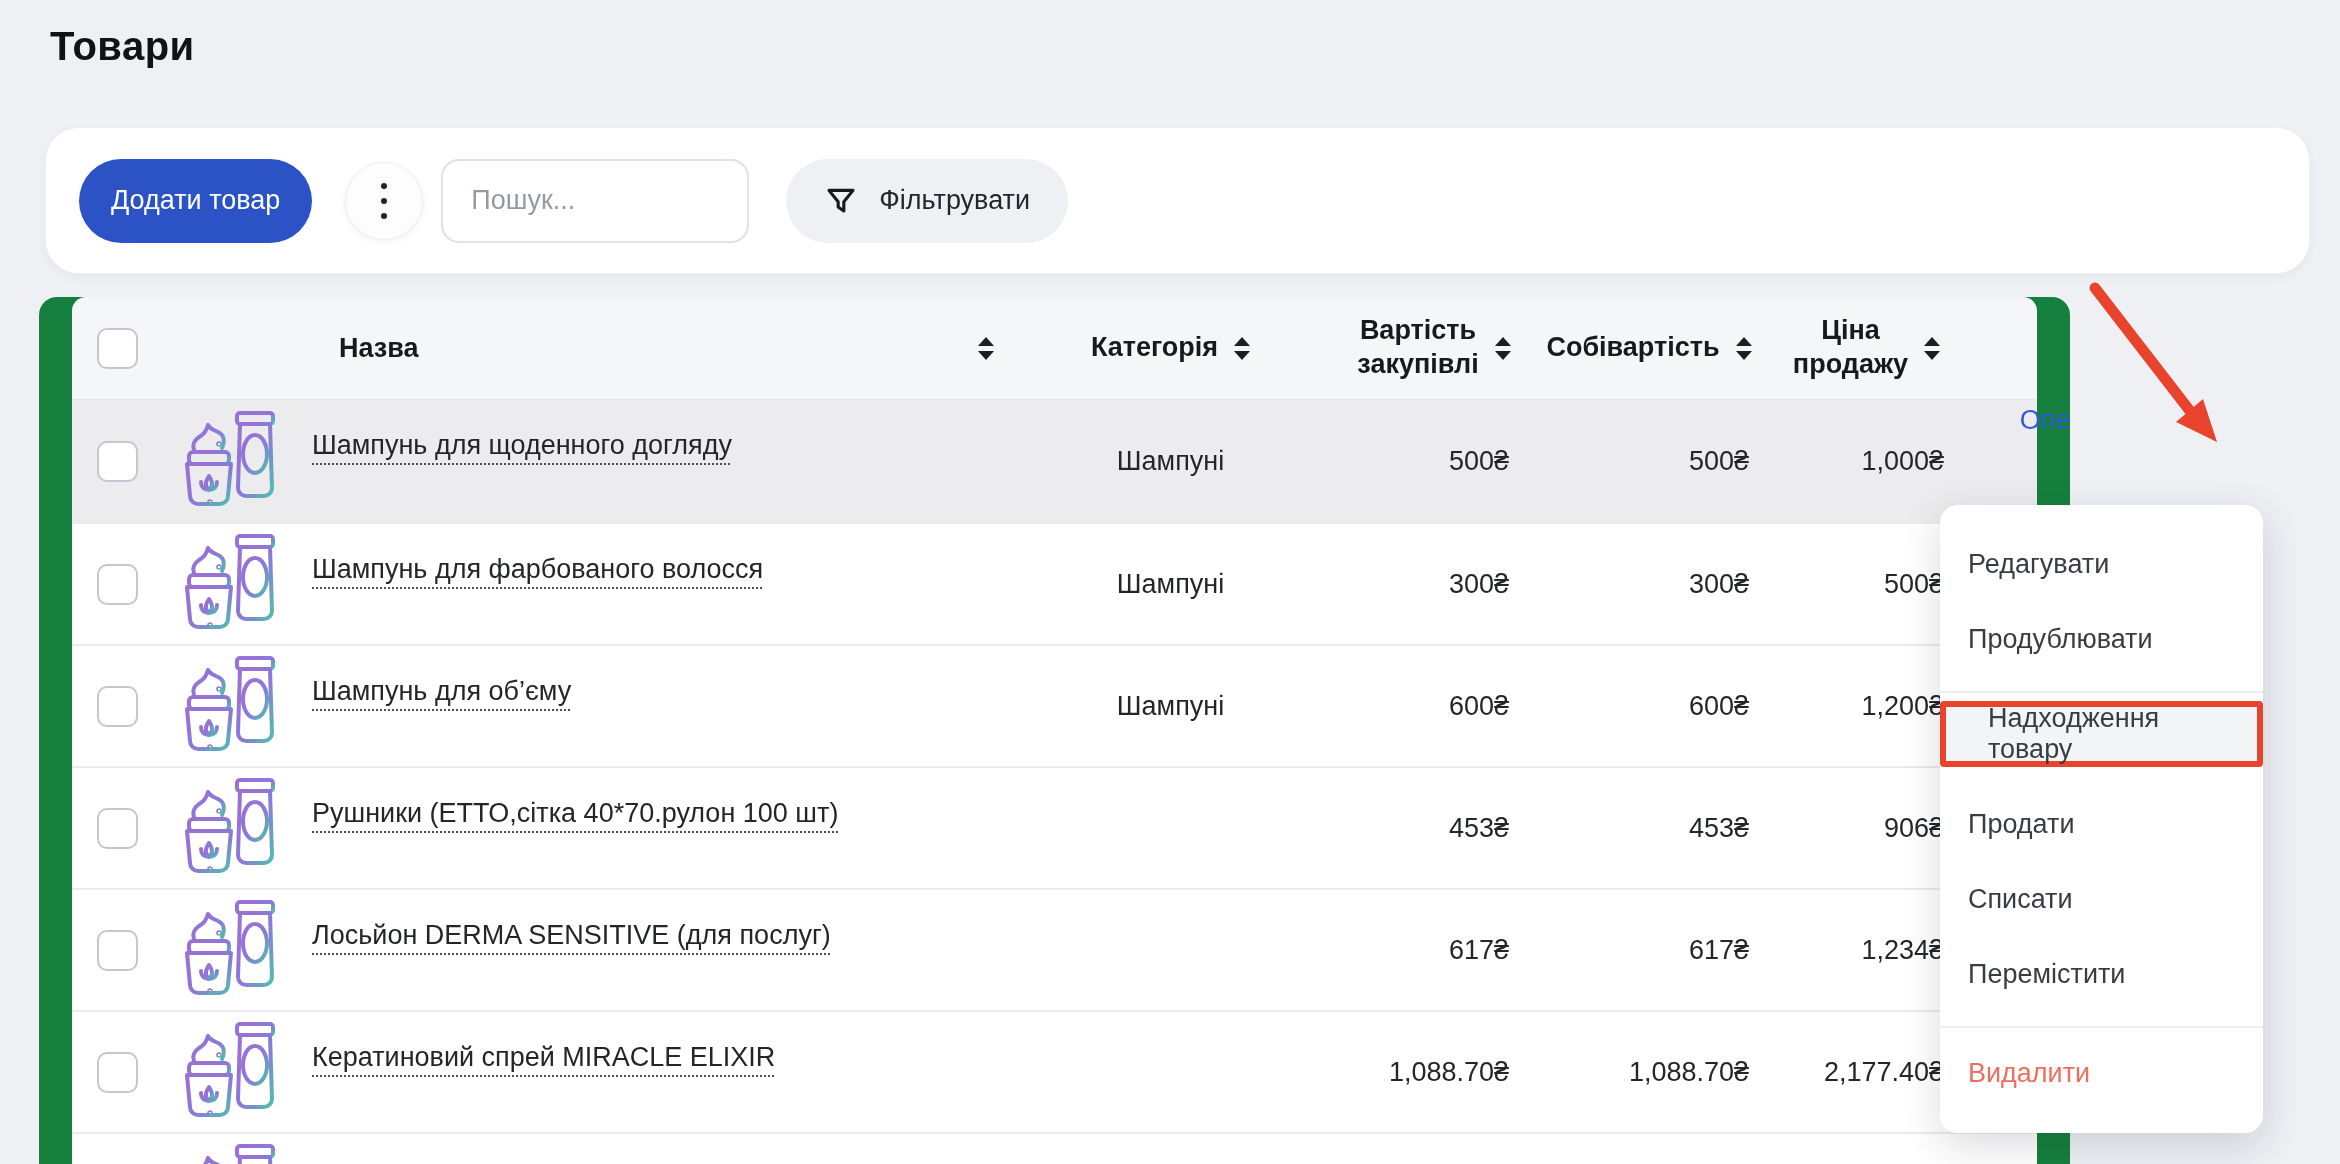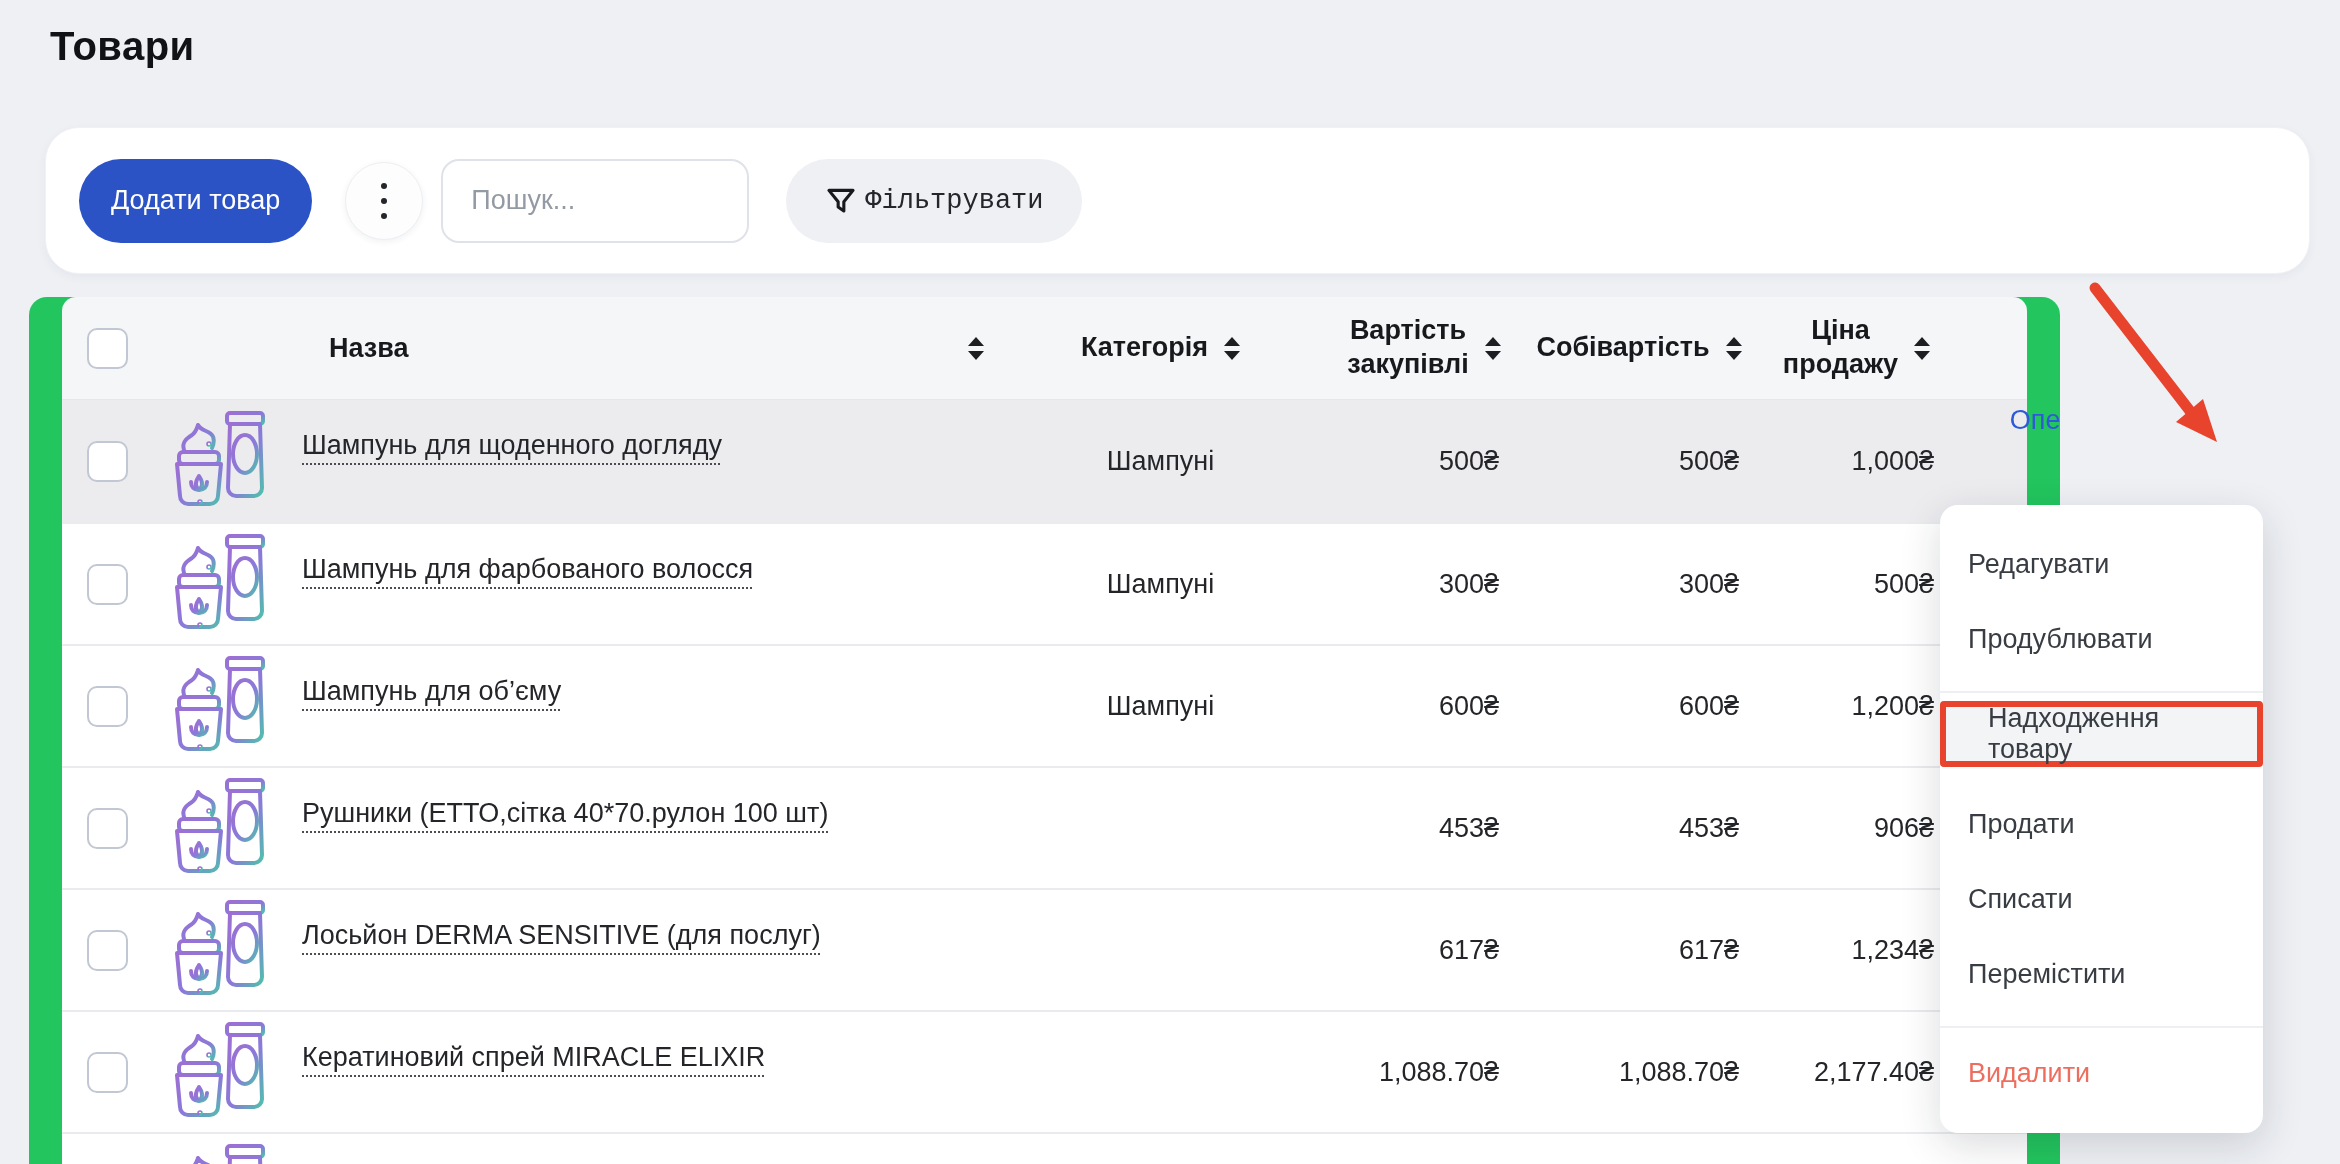--- a/index.html
+++ b/index.html
@@ -17,25 +17,25 @@
     font-family:"Liberation Sans","DejaVu Sans",sans-serif}
   .kebab-btn{width:78px;height:78px;margin-left:33px;border-radius:50%;background:#fdfdfe;
     border:1px solid #edeff3;box-shadow:0 2px 6px rgba(40,50,70,.07);display:flex;flex-direction:column;
     align-items:center;justify-content:center;gap:9px;cursor:pointer}
   .kebab-btn i{width:6px;height:6px;border-radius:50%;background:#23262b}
   .search{width:308px;height:84px;margin-left:18px;border:2px solid #dfe2e8;border-radius:18px;
     font-size:27px;padding:0 28px;color:#3a3d42;background:#fff;outline:none;
     font-family:"Liberation Sans","DejaVu Sans",sans-serif}
   .search::placeholder{color:#939aa4}
   .btn-filter{height:84px;margin-left:37px;padding:0 38px;border-radius:46px;background:#eef0f4;
-    border:none;display:flex;align-items:center;gap:7px;font-size:27px;color:#24262b;cursor:pointer;
-    font-family:Liberation Mono, monospace}
+    border:none;display:flex;align-items:center;gap:21px;font-size:27px;color:#24262b;cursor:pointer;
+    font-family:Liberation Sans, sans-serif}
 
   
-  .table-card{position:absolute;left:29px;top:297px;width:2031px;height:867px;background:#22c55e;
+  .table-card{position:absolute;left:39px;top:297px;width:2031px;height:867px;background:#15803d;
     border-radius:18px 18px 0 0;padding:0 33px;overflow:hidden}
   .grid{display:grid;grid-template-columns:80px 160px 690px 337px 190px 240px 195px 307px}
   .t-head{height:103px;background:#f5f6f8;border-radius:14px 14px 0 0;border-bottom:1px solid #e5e7eb;
     font-weight:700;font-size:27px;color:#17191c}
   .t-row{height:122px;background:#fff;position:relative}
   .t-row + .t-row{border-top:2px solid #e9ebee}
   .t-row.active{background:#ececef}
   .cell{display:flex;align-items:center;min-width:0}
   .c-check{padding-left:25px}
   .c-icon{justify-content:center}

